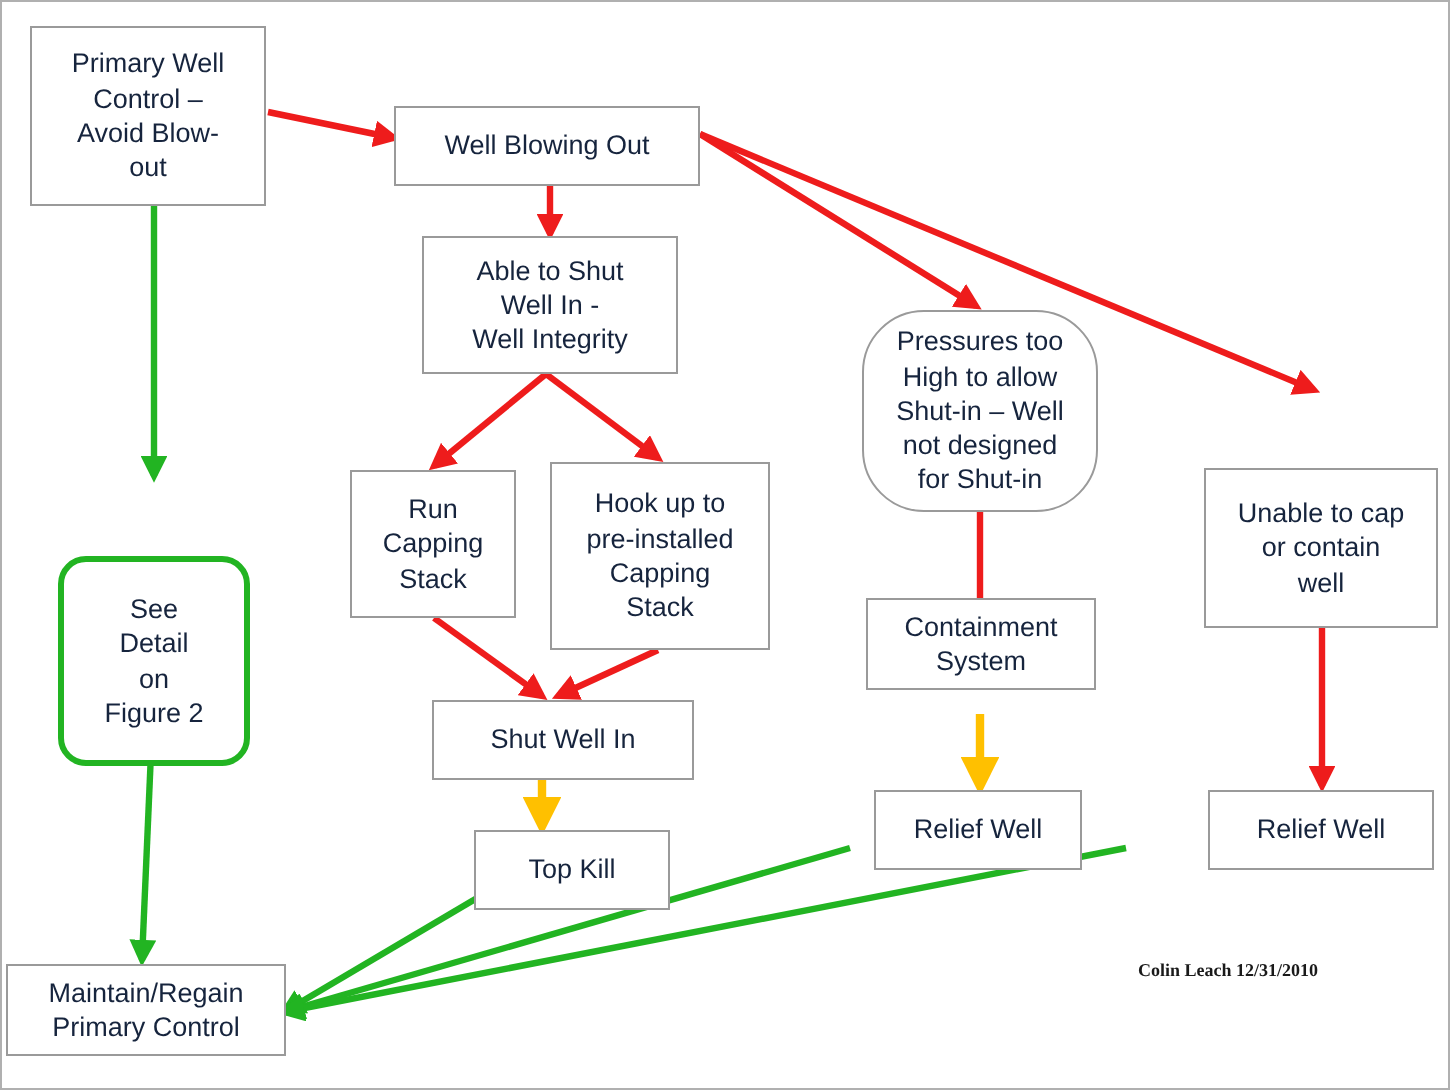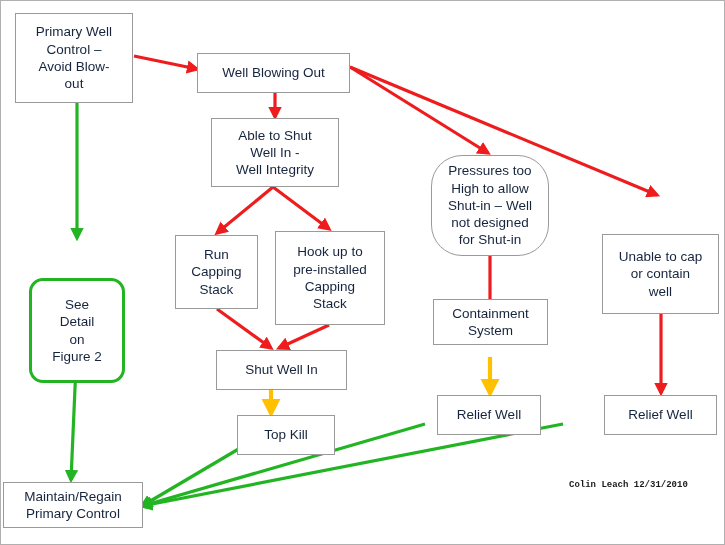--- a/index.html
+++ b/index.html
@@ -44,21 +44,21 @@
     display: block;
     width: 100%;
     white-space: pre-line;
   }
   .node.rounded {
     border: 3px solid #22b422;
     border-radius: 14px;
   }
   .credit {
     position: absolute;
-    font-family: Liberation Mono, monospace;
+    font-family: Liberation Serif, serif;
     font-size: 9px;
     font-weight: bold;
     color: #1a1a1a;
     white-space: nowrap;
     z-index: 3;
   }
 </style>
 </head>
 <body>
 

